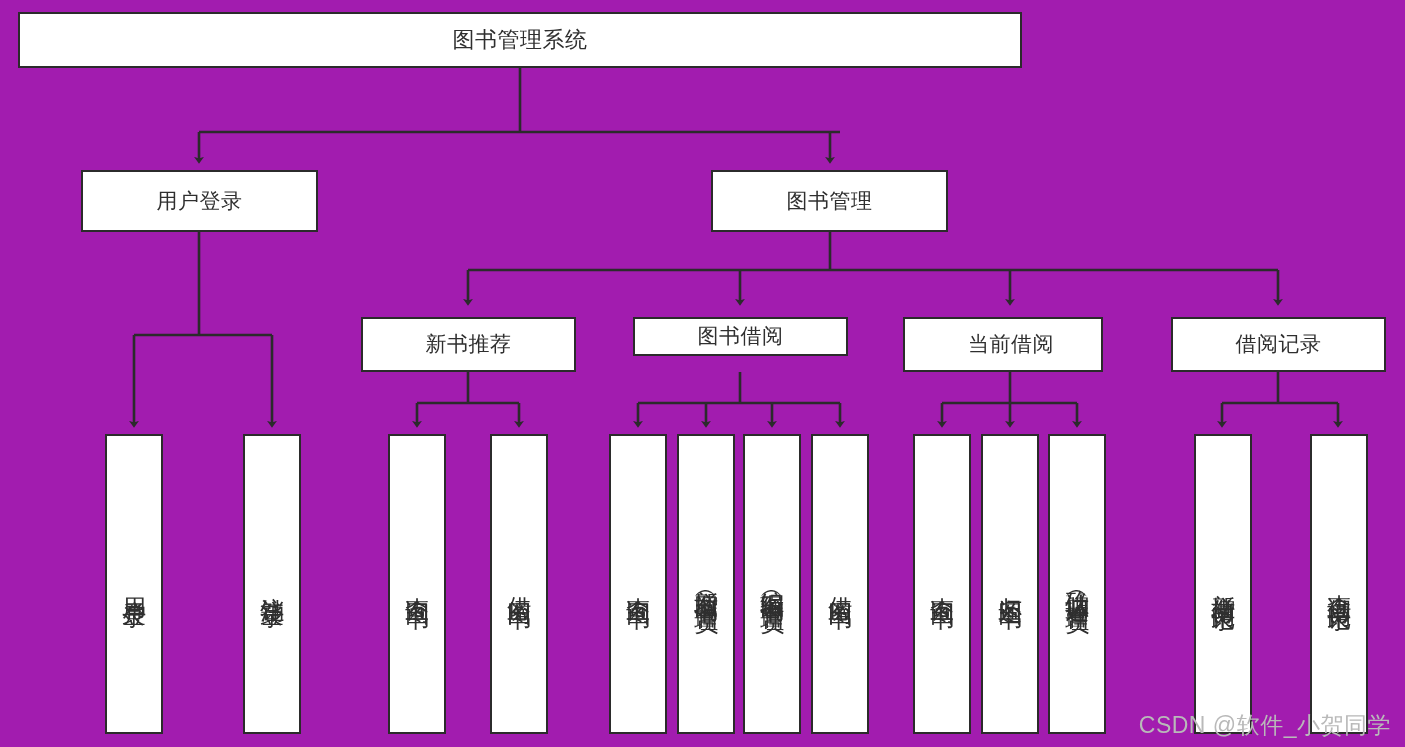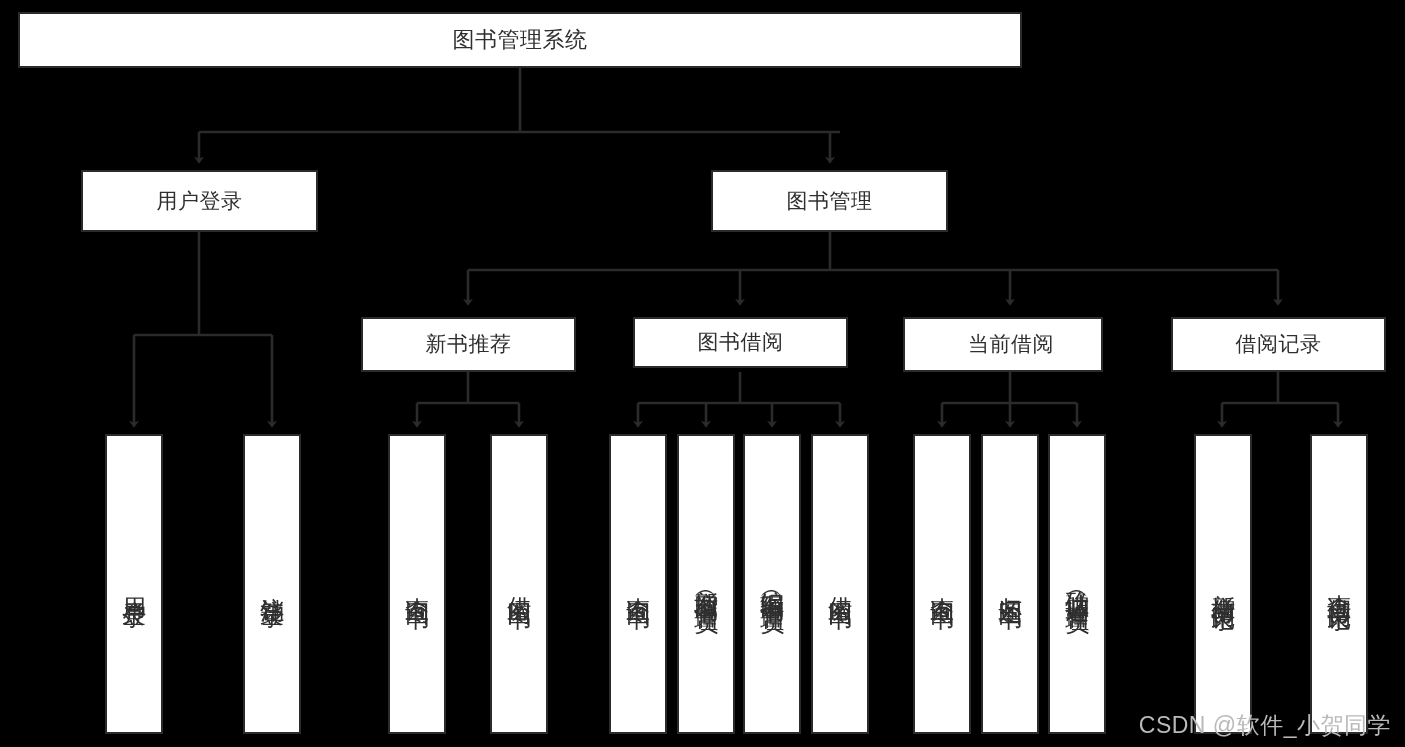--- a/index.html
+++ b/index.html
@@ -8,21 +8,21 @@
     padding: 0;
     background: #ffffff;
   }
   body {
     font-family: "Liberation Sans", "DejaVu Sans", sans-serif;
   }
   #diagram-root {
     position: relative;
     width: 1405px;
     height: 747px;
-    background: #000000;
+    background: #a21caf;
     overflow: hidden;
   }
   #edge-layer {
     position: absolute;
     left: 0;
     top: 0;
     width: 1405px;
     height: 747px;
     pointer-events: none;
   }
@@ -137,21 +137,21 @@
   <div class="node horiz" style="left:81px; top:170px; width:237px; height:62px;">
     <span class="node-label">用户登录</span>
   </div>
   <div class="node horiz" style="left:361px; top:317px; width:215px; height:55px;">
     <span class="node-label">新书推荐</span>
   </div>
 
   <div class="node horiz" style="left:711px; top:170px; width:237px; height:62px;">
     <span class="node-label">图书管理</span>
   </div>
-  <div class="node horiz" style="left:633px; top:317px; width:215px; height:51px;">
+  <div class="node horiz" style="left:633px; top:317px; width:215px; height:39px;">
     <span class="node-label">图书借阅</span>
   </div>
   <div class="node horiz" style="left:903px; top:317px; width:200px; height:55px;padding-left:16px;">
     <span class="node-label">当前借阅</span>
   </div>
   <div class="node horiz" style="left:1171px; top:317px; width:215px; height:55px;">
     <span class="node-label">借阅记录</span>
   </div>
 
   <div class="node vert" style="left:105px; top:434px; width:58px; height:300px;">

